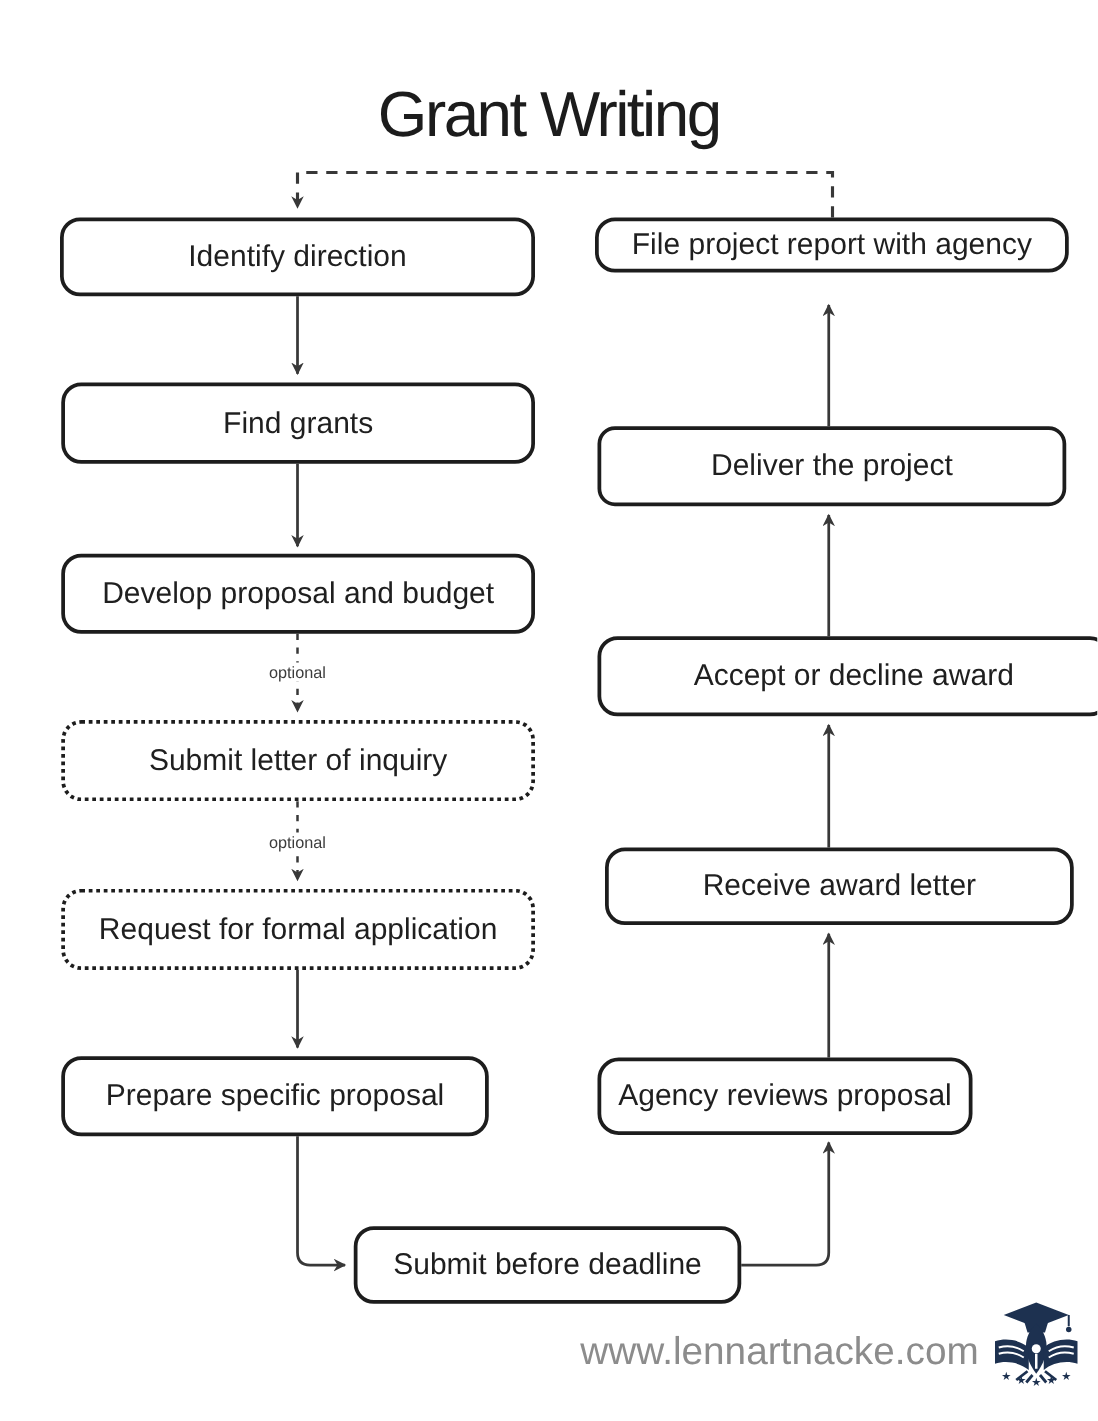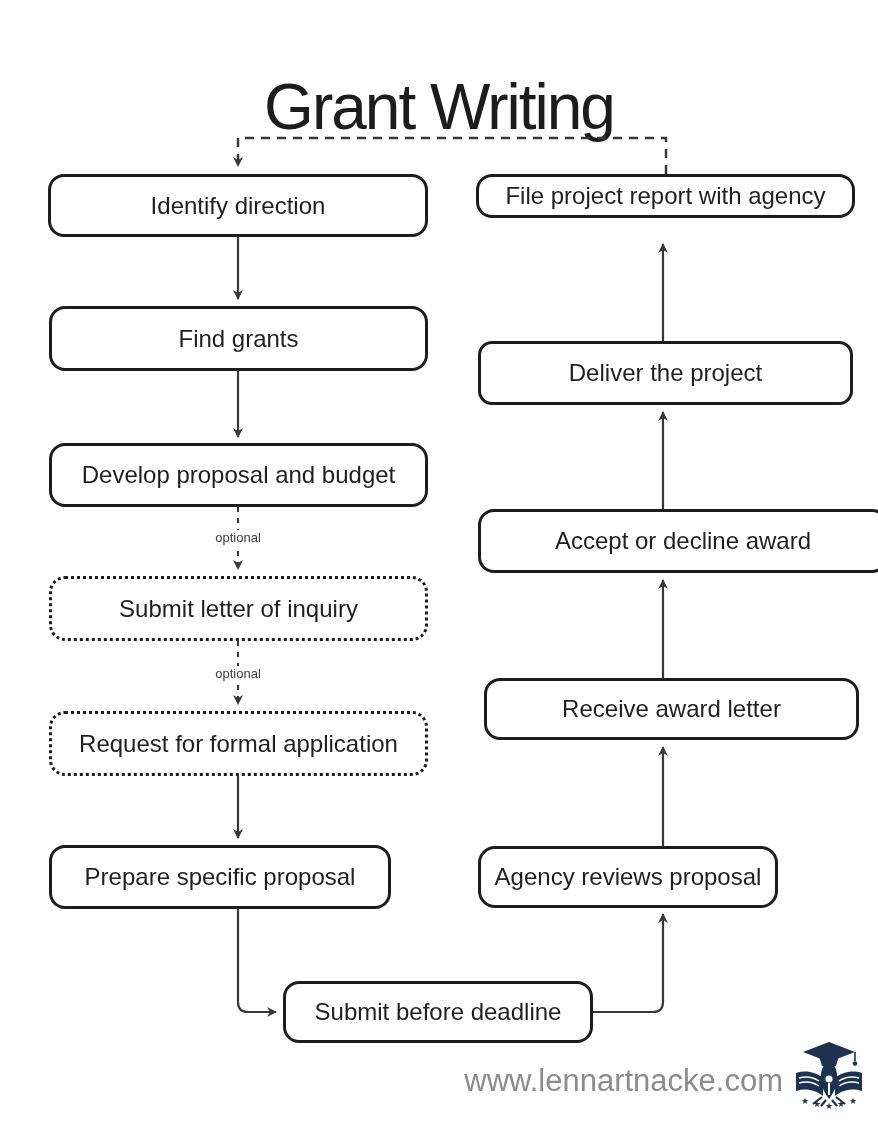--- a/index.html
+++ b/index.html
@@ -4,21 +4,21 @@
 <style>
   html,body{margin:0;padding:0;background:#fff;}
   #canvas{
     position:relative;width:878px;height:1137px;overflow:hidden;
     background:var(--background,#ffffff);
     font-family:"Liberation Sans",sans-serif;
     color:var(--box-text,#1f1f1f);
   }
   .title{
     position:absolute;top:31px;left:0;width:100%;text-align:center;
-    font-size:64px;font-weight:500;letter-spacing:-2px;line-height:1.05;
+    font-size:51px;font-weight:500;letter-spacing:-2px;line-height:1.05;
     color:var(--title,#1c1c1c);
   }
   .node{
     position:absolute;display:flex;align-items:center;justify-content:center;
     border:3px solid var(--box-border,#1d1d1d);border-radius:16px;
     background:#fff;font-size:24px;white-space:nowrap;
     color:var(--box-text,#1f1f1f);box-sizing:border-box;
   }
   .node.dotted{border-style:dotted;}
   #edges{position:absolute;top:0;left:0;width:878px;height:1137px;pointer-events:none;}

